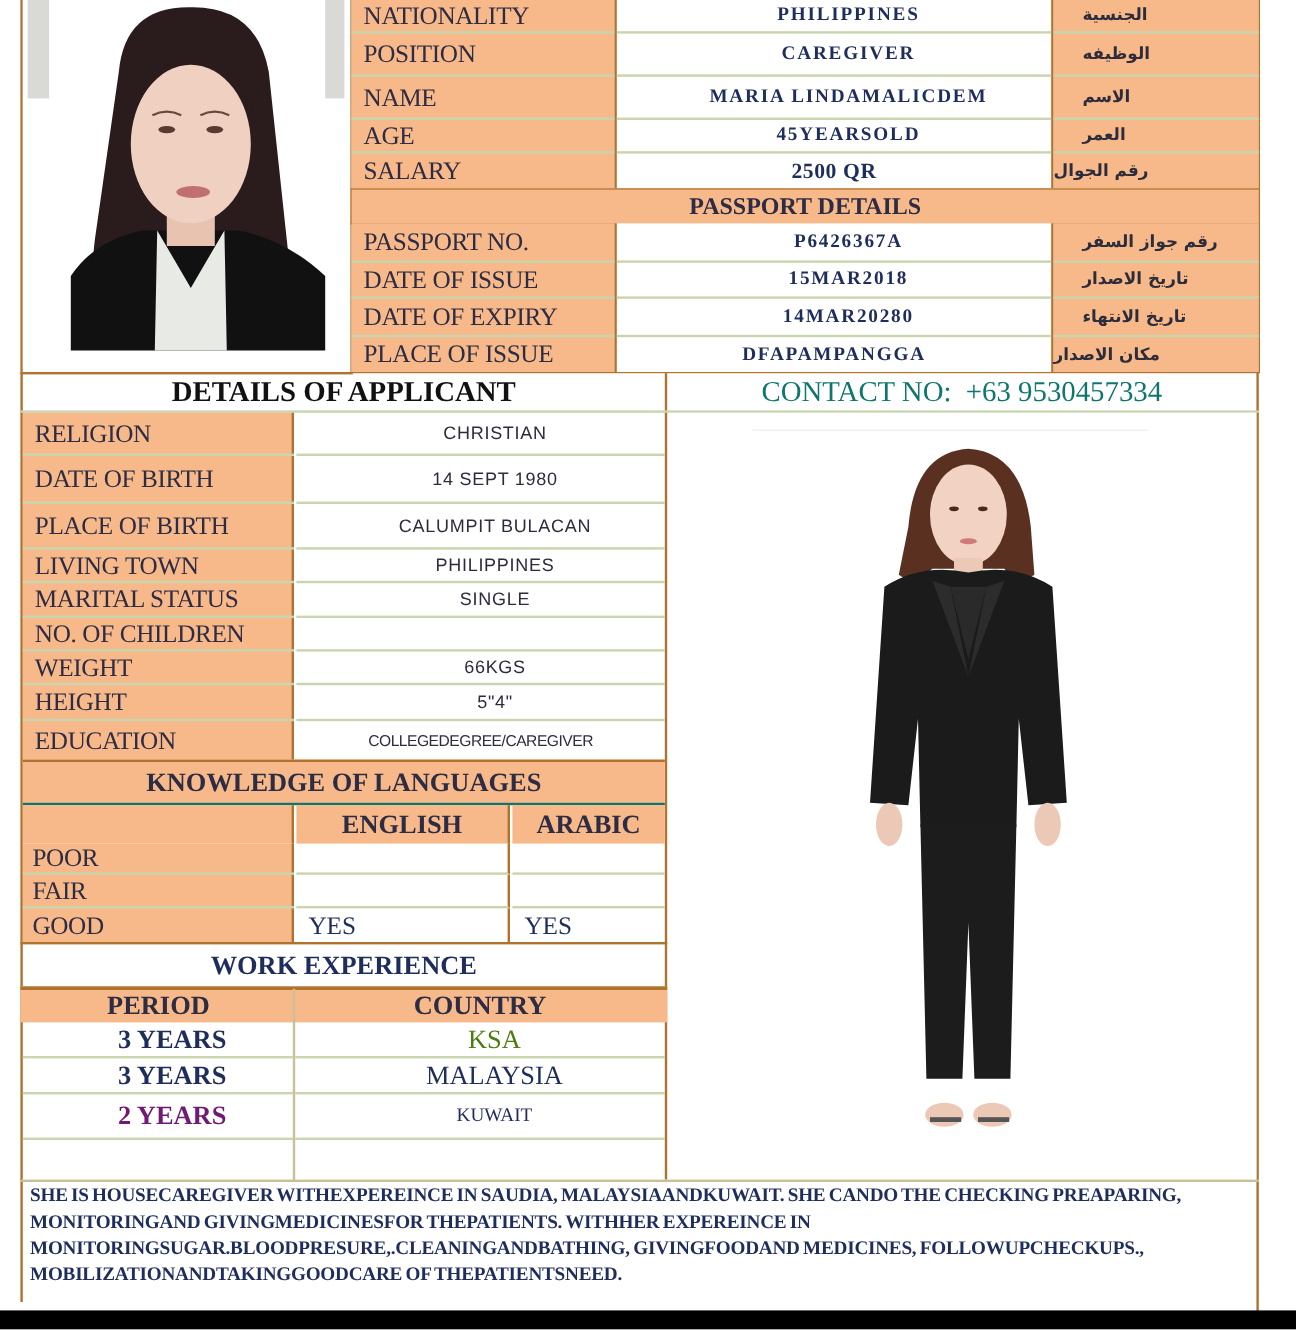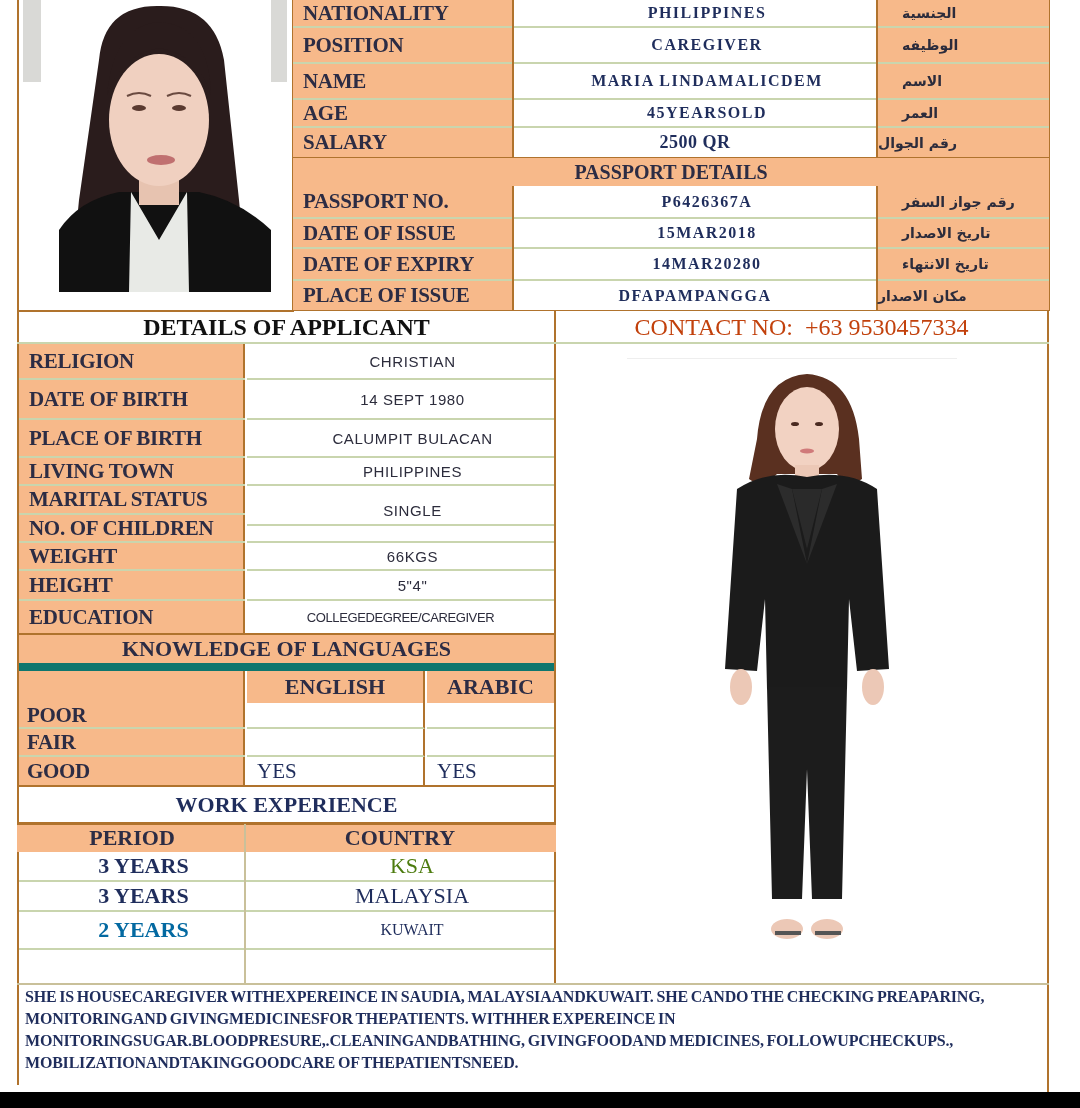--- a/index.html
+++ b/index.html
@@ -5,21 +5,21 @@
     * { box-sizing: border-box; margin: 0; padding: 0; }
     html, body { width: 1080px; height: 1108px; background: #ffffff; overflow: hidden; }
     body { position: relative; font-family: "Liberation Serif", serif; color: #2a2a3a; }
 
     .abs { position: absolute; }
     .orange { background: #f7b98a; }
     .white { background: #ffffff; }
     .brd { border: 1px solid #b0732d; }
     .gline { border-bottom: 2px solid #c9d5ae; padding-left: 24px; }
 
-    .lbl { font-family: "Liberation Serif", serif; font-weight: bold; font-size: 21px; color: #2c2c44; padding-left: 10px; display: flex; align-items: center; white-space: nowrap; letter-spacing: -0.3px; }
+    .lbl { font-family: "Liberation Serif", serif; font-weight: normal; font-size: 21px; color: #2c2c44; padding-left: 10px; display: flex; align-items: center; white-space: nowrap; letter-spacing: -0.3px; }
     .val { font-family: "Liberation Serif", serif; font-weight: bold; font-size: 16px; color: #1f2d5c; display: flex; align-items: center; justify-content: center; white-space: nowrap; letter-spacing: 1.5px; }
     .val2 { font-family: "Liberation Sans", sans-serif; font-weight: normal; font-size: 15px; color: #2c2c3c; display: flex; align-items: center; justify-content: center; white-space: nowrap; letter-spacing: 0.6px; }
     .ar { font-family: "DejaVu Sans", sans-serif; font-weight: bold; font-size: 14px; color: #2c2c3c; display: flex; align-items: center; justify-content: flex-end; padding-right: 8px; direction: rtl; }
     .hdr { font-family: "Liberation Serif", serif; font-weight: bold; color: #2c2c44; display: flex; align-items: center; justify-content: center; }
 
     .photo-frame { background: #fff; }
     .grey-bar { background: #d9d9d6; }
 
     .desc { font-family: "Liberation Serif", serif; font-weight: bold; font-size: 16px; color: #1f2d5c; line-height: 22px; letter-spacing: -0.2px; word-spacing: -1px; }
 
@@ -107,55 +107,55 @@
   <div class="abs ar gline" style="left:585px; top:63px; width:171px; height:32px;">تاريخ الانتهاء</div>
 
   <div class="abs lbl" style="left:0; top:95px; width:219px; height:29px;">PLACE OF ISSUE</div>
   <div class="abs val" style="left:221px; top:95px; width:362px; height:29px;">DFAPAMPANGGA</div>
   <div class="abs ar" style="left:585px; top:95px; width:171px; height:29px;">مكان الاصدار</div>
 </div>
 
 <div class="abs" style="left:17px; top:310px; width:277px; height:2px; background:#b0732d;"></div>
 <div class="abs hdr" style="left:19px; top:311px; width:535px; height:32px; font-size:24px; color:#111;">DETAILS OF APPLICANT</div>
 <div class="abs" style="left:554px; top:311px; width:2px; height:672px; background:#b0732d;"></div>
-<div class="abs" style="left:556px; top:311px; width:491px; height:32px; font-family:'Liberation Serif', serif; font-size:24px; color:#c2410c; display:flex; align-items:center; justify-content:center; white-space:pre;">CONTACT NO:  +63 9530457334</div>
+<div class="abs" style="left:556px; top:311px; width:491px; height:32px; font-family:'Liberation Serif', serif; font-size:24px; color:#0f766e; display:flex; align-items:center; justify-content:center; white-space:pre;">CONTACT NO:  +63 9530457334</div>
 <div class="abs" style="left:17px; top:342px; width:1032px; height:2px; background:#c9d5ae;"></div>
 
 <div class="abs" style="left:17px; top:344px; width:539px; height:290px;">
   <div class="abs orange" style="left:2px; top:0; width:226px; height:289px; border-right:2px solid #b0732d;"></div>
 
   <div class="abs lbl gline" style="left:2px; top:0; width:226px; height:36px;">RELIGION</div>
   <div class="abs val2 gline" style="left:230px; top:0; width:307px; height:36px;">CHRISTIAN</div>
 
   <div class="abs lbl gline" style="left:2px; top:36px; width:226px; height:40px;">DATE OF BIRTH</div>
   <div class="abs val2 gline" style="left:230px; top:36px; width:307px; height:40px;">14 SEPT 1980</div>
 
   <div class="abs lbl gline" style="left:2px; top:76px; width:226px; height:38px;">PLACE OF BIRTH</div>
   <div class="abs val2 gline" style="left:230px; top:76px; width:307px; height:38px;">CALUMPIT BULACAN</div>
 
   <div class="abs lbl gline" style="left:2px; top:114px; width:226px; height:28px;">LIVING TOWN</div>
   <div class="abs val2 gline" style="left:230px; top:114px; width:307px; height:28px;">PHILIPPINES</div>
 
   <div class="abs lbl gline" style="left:2px; top:142px; width:226px; height:29px;">MARITAL STATUS</div>
-  <div class="abs val2 gline" style="left:230px; top:142px; width:307px; height:29px;margin-top:11px;">SINGLE</div>
+  <div class="abs val2 gline" style="left:230px; top:142px; width:307px; height:29px;">SINGLE</div>
 
   <div class="abs lbl gline" style="left:2px; top:171px; width:226px; height:28px;">NO. OF CHILDREN</div>
   <div class="abs val2 gline" style="left:230px; top:171px; width:307px; height:28px;"></div>
 
   <div class="abs lbl gline" style="left:2px; top:199px; width:226px; height:28px;">WEIGHT</div>
   <div class="abs val2 gline" style="left:230px; top:199px; width:307px; height:28px;">66KGS</div>
 
   <div class="abs lbl gline" style="left:2px; top:227px; width:226px; height:30px;">HEIGHT</div>
   <div class="abs val2 gline" style="left:230px; top:227px; width:307px; height:30px;">5"4"</div>
 
   <div class="abs val2" style="left:230px; top:257px; width:307px; height:32px; font-size:13px; letter-spacing:-0.4px;">COLLEGEDEGREE/CAREGIVER</div>
   <div class="abs lbl" style="left:2px; top:257px; width:226px; height:32px;">EDUCATION</div>
 </div>
 
-<div class="abs orange hdr" style="left:19px; top:633px; width:535px; height:38px; font-size:22px; border-top:2px solid #b0732d; border-bottom:8px solid #0f766e;">KNOWLEDGE OF LANGUAGES</div>
+<div class="abs orange hdr" style="left:19px; top:633px; width:535px; height:38px; font-size:22px; border-top:2px solid #b0732d; border-bottom:2px solid #0f766e;">KNOWLEDGE OF LANGUAGES</div>
 
 <div class="abs" style="left:19px; top:671px; width:535px; height:115px;">
   <div class="abs orange" style="left:0; top:0; width:226px; height:32px; border-right:2px solid #b0732d;"></div>
   <div class="abs orange hdr" style="left:228px; top:0; width:178px; height:32px; font-size:22px; border-right:2px solid #b0732d;">ENGLISH</div>
   <div class="abs orange hdr" style="left:408px; top:0; width:127px; height:32px; font-size:22px;">ARABIC</div>
 
   <div class="abs orange" style="left:0; top:32px; width:226px; height:82px; border-right:2px solid #b0732d;"></div>
 
   <div class="abs lbl gline" style="left:0; top:32px; width:226px; height:26px; padding-left:8px;">POOR</div>
   <div class="abs gline" style="left:228px; top:32px; width:178px; height:26px; border-right:2px solid #b0732d;"></div>
@@ -178,21 +178,21 @@
   <div class="abs hdr" style="left:2px; top:2px; width:226px; height:28px; font-size:22px;">PERIOD</div>
   <div class="abs" style="left:227px; top:2px; width:2px; height:160px; background:#c9c09a;"></div>
   <div class="abs hdr" style="left:229px; top:2px; width:308px; height:28px; font-size:22px;">COUNTRY</div>
 
   <div class="abs hdr gline" style="left:2px; top:30px; width:225px; height:30px; font-size:22px; color:#1f2d5c;">3 YEARS</div>
   <div class="abs hdr gline" style="left:229px; top:30px; width:308px; height:30px; font-size:22px; font-weight:normal; color:#4d7c0f;">KSA</div>
 
   <div class="abs hdr gline" style="left:2px; top:60px; width:225px; height:30px; font-size:22px; color:#1f2d5c;">3 YEARS</div>
   <div class="abs hdr gline" style="left:229px; top:60px; width:308px; height:30px; font-size:22px; font-weight:normal; color:#1f2d5c;">MALAYSIA</div>
 
-  <div class="abs hdr gline" style="left:2px; top:90px; width:225px; height:38px; font-size:22px; color:#0369a1;">2 YEARS</div>
+  <div class="abs hdr gline" style="left:2px; top:90px; width:225px; height:38px; font-size:22px; color:#701a75;">2 YEARS</div>
   <div class="abs hdr gline" style="left:229px; top:90px; width:308px; height:38px; font-size:16px; font-weight:normal; color:#1f2d5c;">KUWAIT</div>
 
   <div class="abs" style="left:2px; top:128px; width:225px; height:34px;"></div>
   <div class="abs" style="left:229px; top:128px; width:308px; height:34px;"></div>
 </div>
 
 <div class="abs" style="left:557px; top:344px; width:490px; height:640px; background:#fff;">
   <div class="abs" style="left:70px; top:14px; width:330px; height:1px; background:#eeeeee;"></div>
   <svg class="abs" style="left:140px; top:25px;" width="240" height="600" viewBox="0 0 240 600">
 

